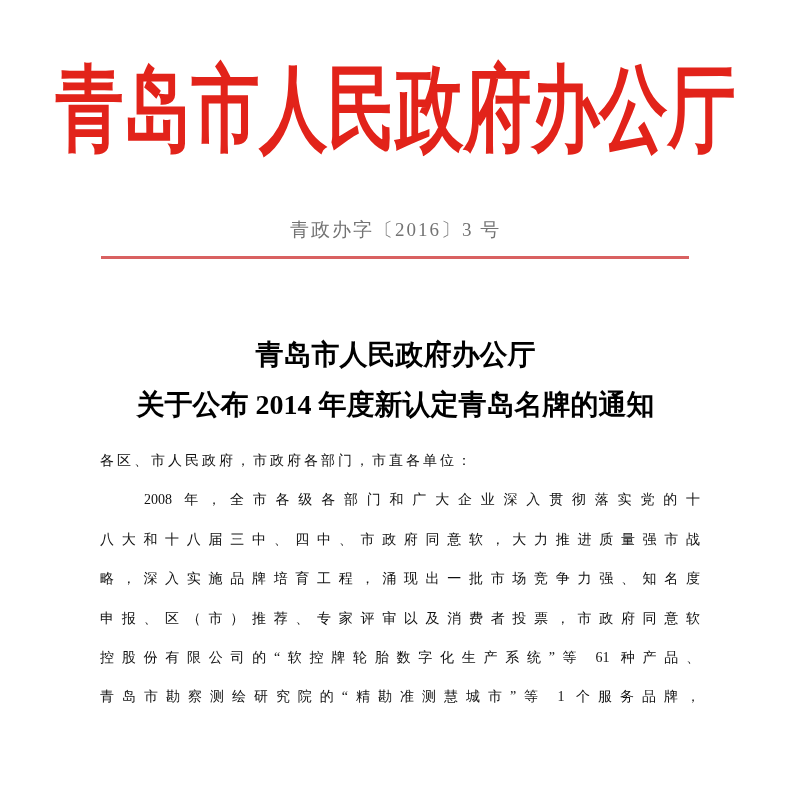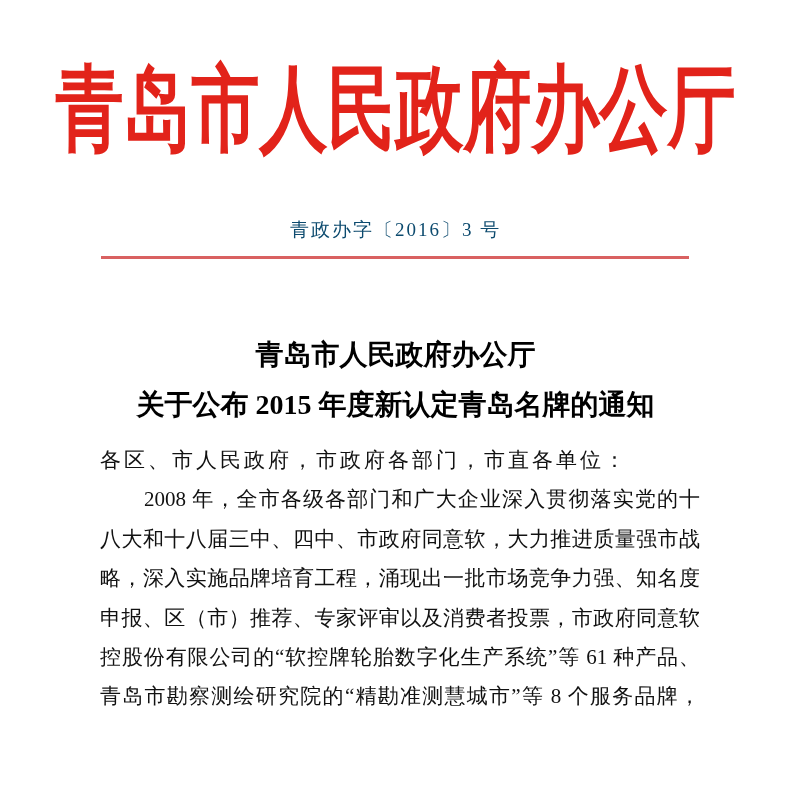--- a/index.html
+++ b/index.html
@@ -30,21 +30,21 @@
     transform-origin:50% 0;
     letter-spacing:0px;
     white-space:nowrap;
   }
   .docnum{
     position:absolute;
     top:217px;left:0;right:0;
     text-align:center;
     font-size:19px;
     letter-spacing:2px;
-    color:#0c4a6e;
+    color:#737373;
     white-space:nowrap;
   }
   .redline{
     position:absolute;
     top:256px;
     left:101px;
     width:588px;
     height:3px;
     background:var(--rule-red);
   }
@@ -56,21 +56,21 @@
     font-size:28px;
     line-height:50px;
     color:#000000;
     white-space:nowrap;
   }
   .body-text{
     position:absolute;
     top:441px;
     left:100px;
     width:600px;
-    font-size:21px;
+    font-size:14px;
     line-height:39.4px;
     color:var(--text-color);
   }
   .line{white-space:nowrap;}
   .line.fill{
     white-space:normal;
     text-align:justify;
     text-align-last:justify;
     word-break:break-all;
   }
@@ -84,26 +84,26 @@
 <div class="page">
 
   <div class="masthead">青岛市人民政府办公厅</div>
 
   <div class="docnum">青政办字〔2016〕3 号</div>
 
   <div class="redline"></div>
 
   <div class="doc-title">
     <div>青岛市人民政府办公厅</div>
-    <div>关于公布 2015 年度新认定青岛名牌的通知</div>
+    <div>关于公布 2014 年度新认定青岛名牌的通知</div>
   </div>
 
   <div class="body-text">
     <div class="line salutation">各区、市人民政府，市政府各部门，市直各单位：</div>
     <div class="line fill indent">2008 年，全市各级各部门和广大企业深入贯彻落实党的十</div>
     <div class="line fill">八大和十八届三中、四中、市政府同意软，大力推进质量强市战</div>
     <div class="line fill">略，深入实施品牌培育工程，涌现出一批市场竞争力强、知名度</div>
     <div class="line fill">申报、区（市）推荐、专家评审以及消费者投票，市政府同意软</div>
     <div class="line fill">控股份有限公司的“软控牌轮胎数字化生产系统”等 61 种产品、</div>
-    <div class="line fill">青岛市勘察测绘研究院的“精勘准测慧城市”等 8 个服务品牌，</div>
+    <div class="line fill">青岛市勘察测绘研究院的“精勘准测慧城市”等 1 个服务品牌，</div>
   </div>
 
 </div>
 
 </body></html>

